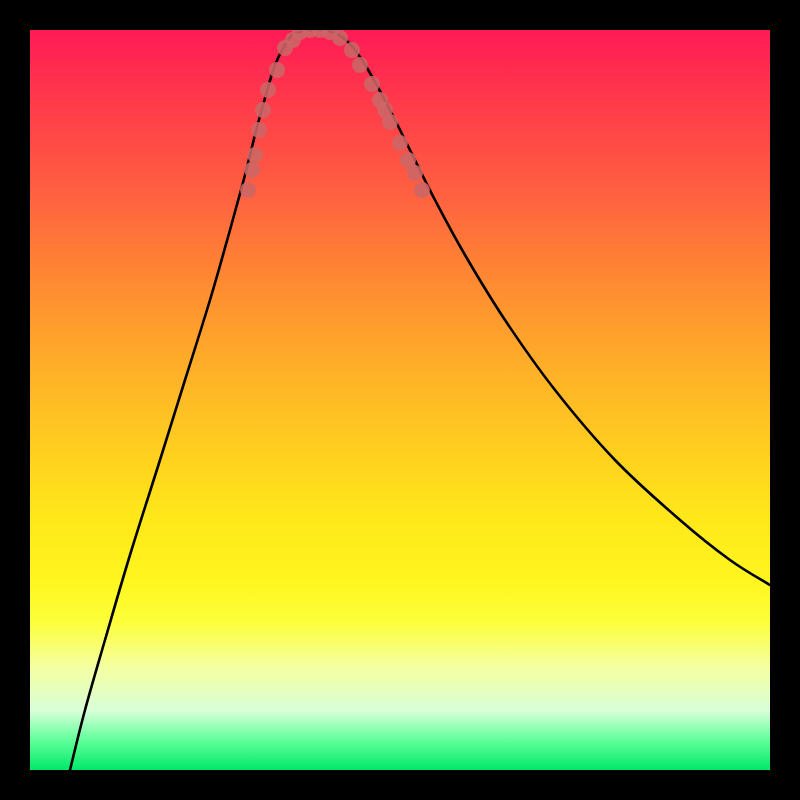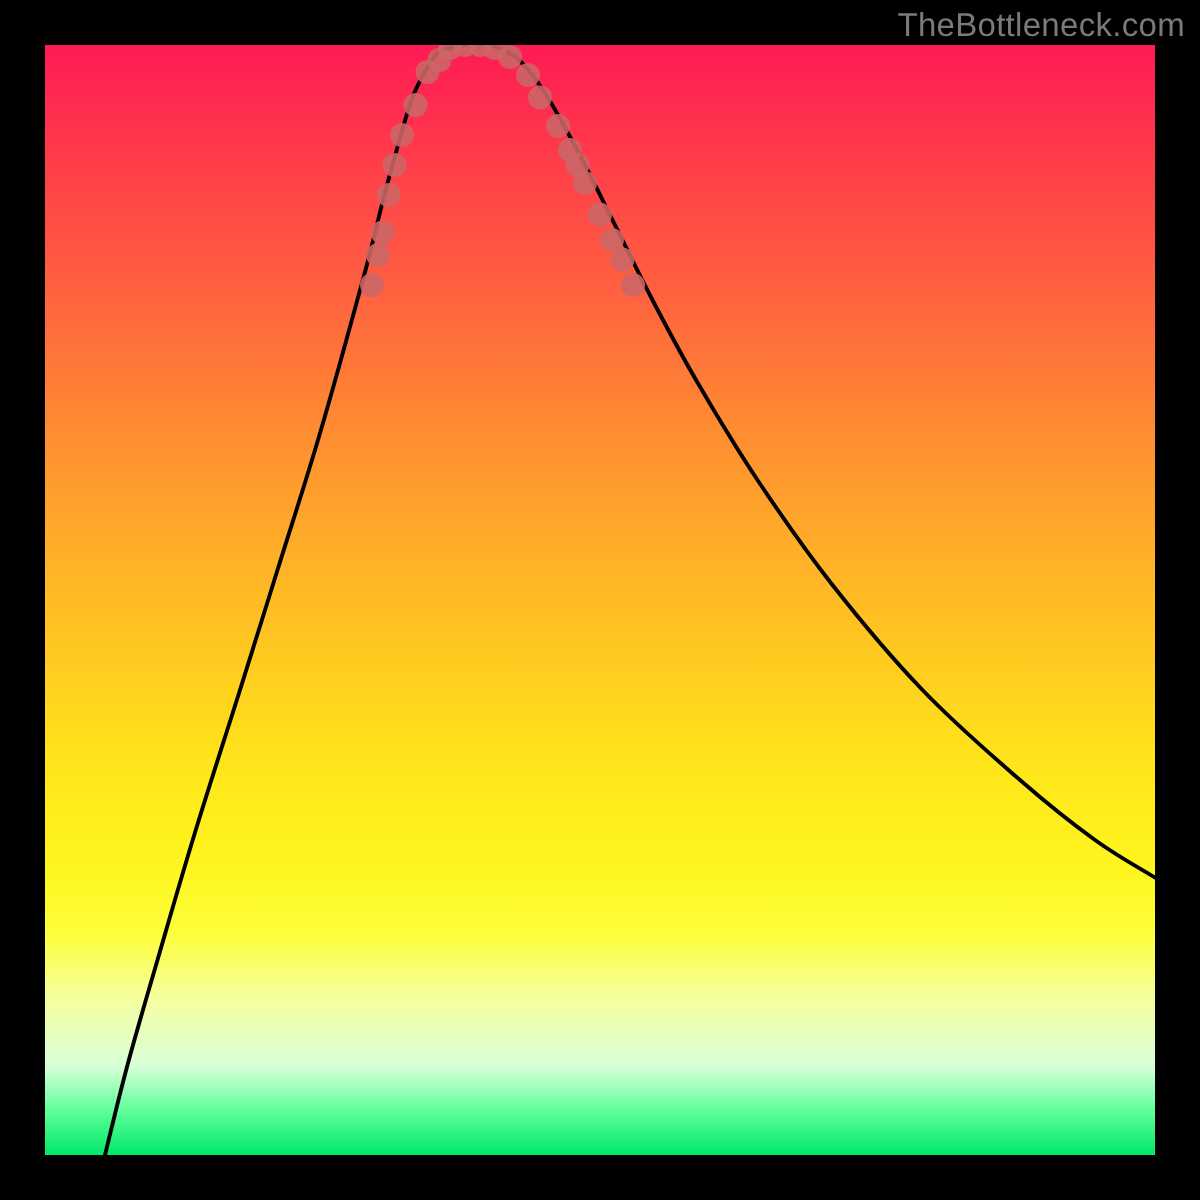--- a/index.html
+++ b/index.html
@@ -60,21 +60,20 @@
     position: absolute;
     inset: 0;
     width: 740px;
     height: 740px;
   }
 </style>
 </head>
 <body>
 
 <div class="frame">
-  <div class="watermark">TheBottleneck.com</div>
 
   <div class="plot-area">
     <div class="gradient"></div>
 
     <svg class="curve" viewBox="0 0 740 740" preserveAspectRatio="none">
       <path id="curve-path" fill="none" stroke="#000" stroke-width="2.6" stroke-linecap="round" stroke-linejoin="round" d="M 40 740 C 42.7 729.2, 48.7 703.4, 55 680 C 61.3 656.6, 66.9 637.9, 75 610 C 83.1 582.1, 90.1 557.4, 100 525 C 109.9 492.6, 120.1 461.5, 130 430 C 139.9 398.5, 146.0 378.8, 155 350 C 164.0 321.2, 171.9 297.0, 180 270 C 188.1 243.0, 193.7 222.5, 200 200 C 206.3 177.5, 210.5 162.1, 215 145 C 219.5 127.9, 221.4 118.9, 225 105 C 228.6 91.1, 231.4 80.6, 235 68 C 238.6 55.4, 241.4 44.5, 245 35 C 248.6 25.5, 251.9 20.4, 255 15 C 258.1 9.6, 259.3 7.3, 262 5 C 264.7 2.7, 266.8 2.9, 270 2 C 273.2 1.1, 276.0 0.4, 280 0 C 284.0 -0.4, 287.5 -0.5, 292 0 C 296.5 0.5, 300.3 0.8, 305 3 C 309.7 5.2, 313.1 7.1, 318 12 C 322.9 16.9, 327.1 22.8, 332 30 C 336.9 37.2, 340.0 43.0, 345 52 C 350.0 61.0, 353.7 67.8, 360 80 C 366.3 92.2, 371.9 103.8, 380 120 C 388.1 136.2, 395.1 151.1, 405 170 C 414.9 188.9, 422.4 203.4, 435 225 C 447.6 246.6, 458.8 265.7, 475 290 C 491.2 314.3, 505.2 334.8, 525 360 C 544.8 385.2, 562.5 406.6, 585 430 C 607.5 453.4, 629.3 472.0, 650 490 C 670.7 508.0, 683.8 518.3, 700 530 C 716.2 541.7, 732.8 550.5, 740 555"></path>
       <g id="markers-group">
           <circle cx="218" cy="160" r="8" fill="#cc6666" fill-opacity="0.88"></circle>
           <circle cx="222" cy="140" r="8" fill="#cc6666" fill-opacity="0.88"></circle>
           <circle cx="225" cy="125" r="8" fill="#cc6666" fill-opacity="0.88"></circle>

